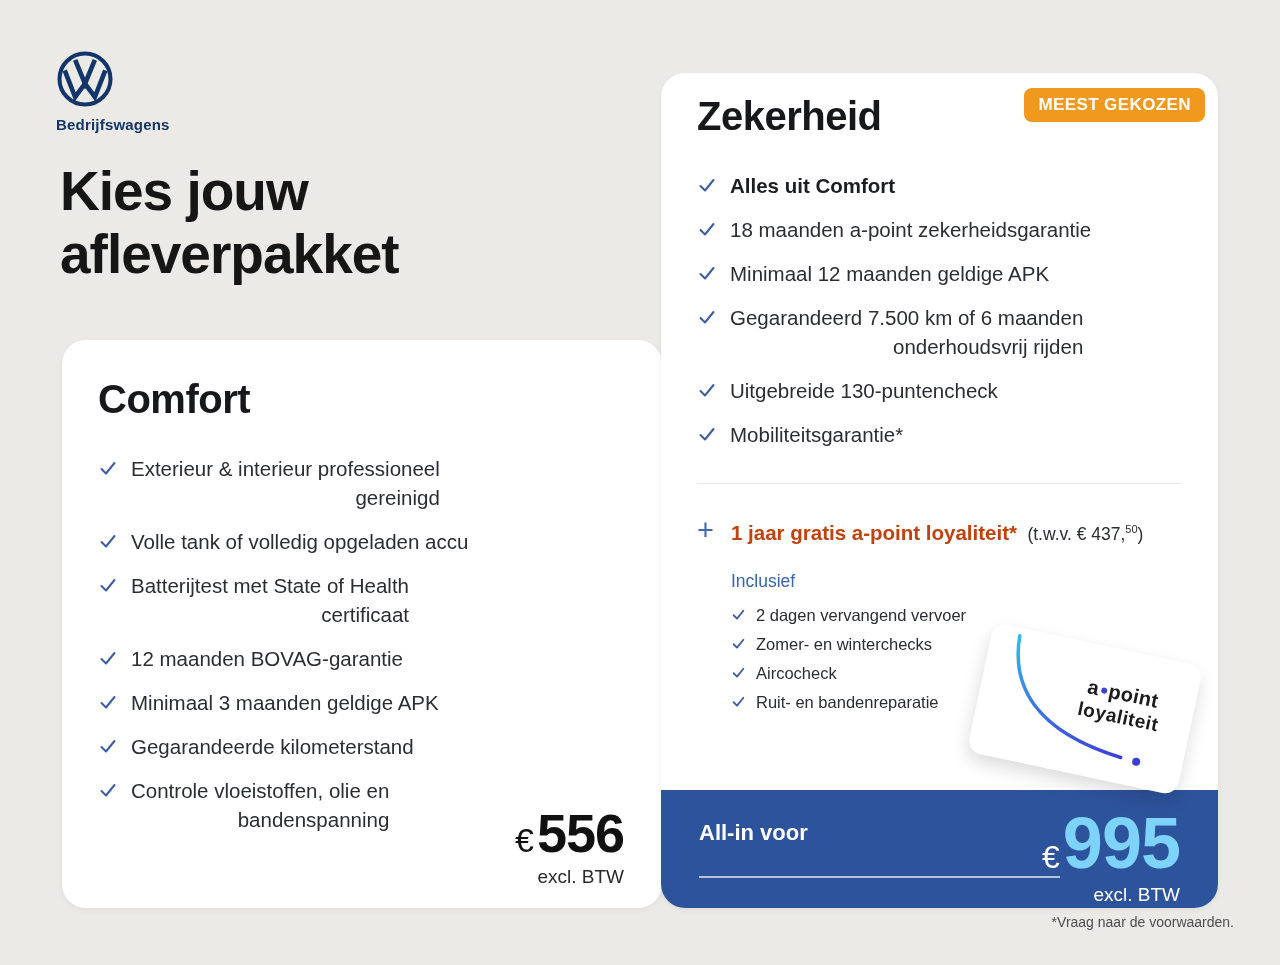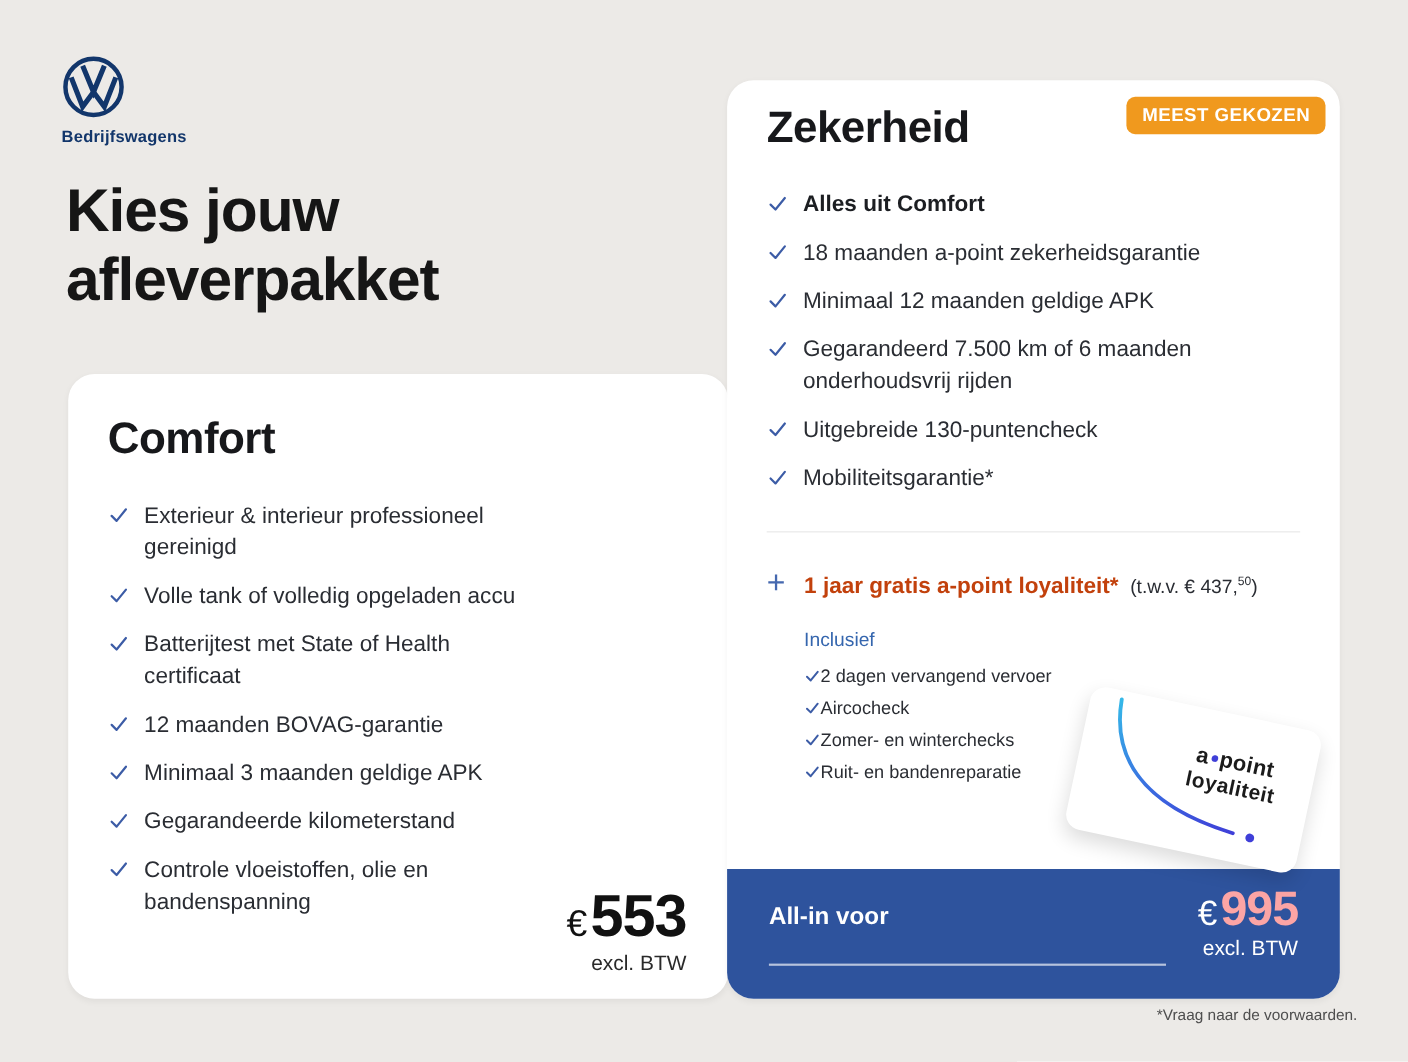--- a/index.html
+++ b/index.html
@@ -14,21 +14,21 @@
   .heading{position:absolute;left:60px;top:160px;width:500px;margin:0;
     font-size:55px;line-height:1.15;font-weight:700;color:#161616;letter-spacing:-1px;}
 
   
   .card{position:absolute;background:#fff;border-radius:24px;box-shadow:0 2px 6px rgba(0,0,0,.05);box-sizing:border-box;}
   .card.comfort{left:62px;top:340px;width:600px;height:568px;padding:36px 36px 0 36px;}
   .card.zekerheid{left:661px;top:73px;width:557px;height:835px;padding:20px 36px 0 36px;}
 
   .card-title{margin:0;font-size:40px;line-height:46px;font-weight:700;color:#17181B;letter-spacing:-.5px;}
 
-  ul.checklist{list-style:none;margin:32px 0 0 0;padding:0;}
+  ul.checklist{list-style:none;margin:32px 0 0 0;padding:0;text-align:right;}
   ul.checklist li{display:flex;gap:13px;margin-bottom:15px;font-size:20.5px;line-height:29px;color:#2A2D33;}
   ul.checklist li .check{flex:0 0 20px;margin-top:4px;}
   ul.checklist li span.t{white-space:pre-line;}
   ul.checklist li.bold span.t{font-weight:700;color:#1C1E22;}
 
   
   .badge{position:absolute;top:15px;right:13px;background:#F0991E;color:#fff;font-weight:700;
     font-size:17px;letter-spacing:.4px;padding:7px 14px;border-radius:8px;}
 
   
@@ -40,40 +40,40 @@
 
   
   .divider{height:1px;background:#E7E7E7;margin:34px 0 0 0;}
   .bonus-row{display:flex;gap:14px;margin-top:34px;align-items:baseline;}
   .plus{color:#4568AF;font-size:29px;font-weight:500;line-height:24px;flex:0 0 20px;}
   .bonus-title{font-size:20.5px;font-weight:700;color:#c2410c;}
   .bonus-note{font-size:17.5px;color:#2A2D33;margin-left:6px;}
   .bonus-note sup{font-size:11px;}
   .inclusief{margin:26px 0 0 34px;font-size:17.5px;font-weight:500;color:#3566AE;}
   ul.sublist{list-style:none;margin:12px 0 0 34px;padding:0;}
-  ul.sublist li{display:flex;margin-bottom:7px;font-size:16.5px;line-height:22px;color:#2A2D33;}
+  ul.sublist li{display:flex;gap:10px;margin-bottom:7px;font-size:16.5px;line-height:22px;color:#2A2D33;}
   ul.sublist li .check{flex:0 0 15px;margin-top:3px;}
 
   
   .loyalty-card{position:absolute;right:26px;top:570px;width:214px;height:132px;background:#fff;
     border-radius:14px;transform:rotate(12deg);box-shadow:0 8px 18px rgba(0,0,0,.14);z-index:2;}
   .loyalty-card svg.swoosh{position:absolute;left:0;top:0;}
   .loyalty-text{position:absolute;right:14px;top:32px;width:118px;text-align:center;color:#1B1B1B;}
   .loyalty-line1{font-size:20px;font-weight:700;letter-spacing:.3px;}
   .loyalty-line1 .dot{display:inline-block;width:6px;height:6px;border-radius:50%;background:#3F3FD8;margin:0 2px 1px 2px;vertical-align:middle;}
   .loyalty-line2{font-size:19px;font-weight:700;letter-spacing:.5px;margin-top:1px;}
 
   
   .footer-blue{position:absolute;left:0;right:0;bottom:0;height:118px;background:#2E539D;
     border-radius:0 0 24px 24px;z-index:1;}
   .allin-label{position:absolute;left:38px;top:30px;color:#fff;font-size:22px;font-weight:600;text-align:center;}
   .footer-line{position:absolute;left:38px;right:158px;top:86px;height:2px;background:rgba(255,255,255,.65);}
   .footer-price{position:absolute;right:38px;top:12px;text-align:right;}
   .footer-price .euro{font-size:32px;font-weight:500;color:#fff;margin-right:3px;}
-  .footer-price .amount{font-size:44px;font-weight:700;color:#fca5a5;letter-spacing:-1px;}
+  .footer-price .amount{font-size:72px;font-weight:700;color:#7dd3fc;letter-spacing:-1px;}
   .footer-price .price-note{color:#fff;margin-top:0;}
 
   .footnote{position:absolute;right:46px;top:914px;font-size:14px;color:#4E4E4E;}
 </style>
 </head>
 <body>
 
 <div class="page">
 
   <div class="brand">
@@ -131,21 +131,21 @@
       <li>
         <svg class="check" width="20" height="20" viewBox="0 0 20 20">
             <path d="M3.5 11 L8 15.5 L16.5 5" fill="none" stroke="#3C5CA6" stroke-width="2" stroke-linecap="round" stroke-linejoin="round"></path>
           </svg>
         <span class="t">Controle vloeistoffen, olie en
 bandenspanning</span>
         </li>
     </ul>
     <div class="price-block">
       <div class="price">
-        <span class="euro">€</span><span class="amount">553</span>
+        <span class="euro">€</span><span class="amount">556</span>
       </div>
       <div class="price-note">excl. BTW</div>
     </div>
   </div>
 
   <div class="card zekerheid">
     <div class="badge">MEEST GEKOZEN</div>
     <h2 class="card-title">Zekerheid</h2>
 
     <ul class="checklist">
@@ -204,27 +204,27 @@
       <li>
         <svg class="check" width="15" height="15" viewBox="0 0 20 20">
             <path d="M3.5 11 L8 15.5 L16.5 5" fill="none" stroke="#3C5CA6" stroke-width="2.4" stroke-linecap="round" stroke-linejoin="round"></path>
           </svg>
         <span class="t">2 dagen vervangend vervoer</span>
         </li>
       <li>
         <svg class="check" width="15" height="15" viewBox="0 0 20 20">
             <path d="M3.5 11 L8 15.5 L16.5 5" fill="none" stroke="#3C5CA6" stroke-width="2.4" stroke-linecap="round" stroke-linejoin="round"></path>
           </svg>
+        <span class="t">Zomer- en winterchecks</span>
+        </li>
+      <li>
+        <svg class="check" width="15" height="15" viewBox="0 0 20 20">
+            <path d="M3.5 11 L8 15.5 L16.5 5" fill="none" stroke="#3C5CA6" stroke-width="2.4" stroke-linecap="round" stroke-linejoin="round"></path>
+          </svg>
         <span class="t">Aircocheck</span>
-        </li>
-      <li>
-        <svg class="check" width="15" height="15" viewBox="0 0 20 20">
-            <path d="M3.5 11 L8 15.5 L16.5 5" fill="none" stroke="#3C5CA6" stroke-width="2.4" stroke-linecap="round" stroke-linejoin="round"></path>
-          </svg>
-        <span class="t">Zomer- en winterchecks</span>
         </li>
       <li>
         <svg class="check" width="15" height="15" viewBox="0 0 20 20">
             <path d="M3.5 11 L8 15.5 L16.5 5" fill="none" stroke="#3C5CA6" stroke-width="2.4" stroke-linecap="round" stroke-linejoin="round"></path>
           </svg>
         <span class="t">Ruit- en bandenreparatie</span>
         </li>
     </ul>
 
     <div class="loyalty-card">

